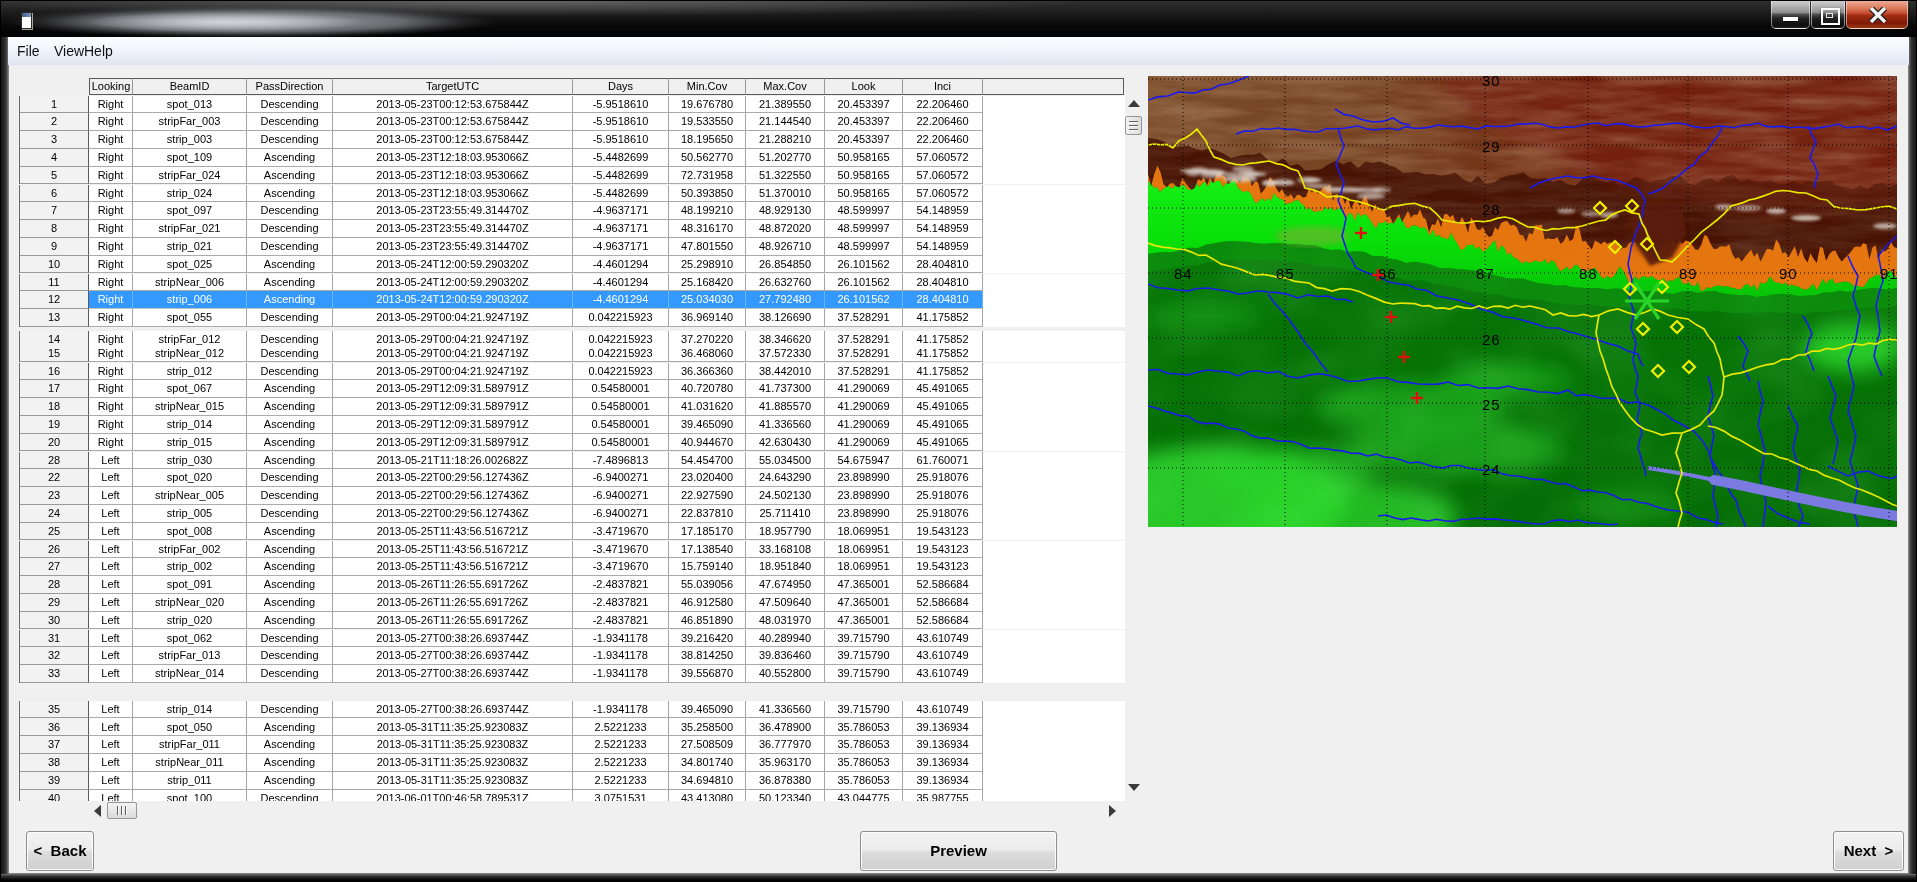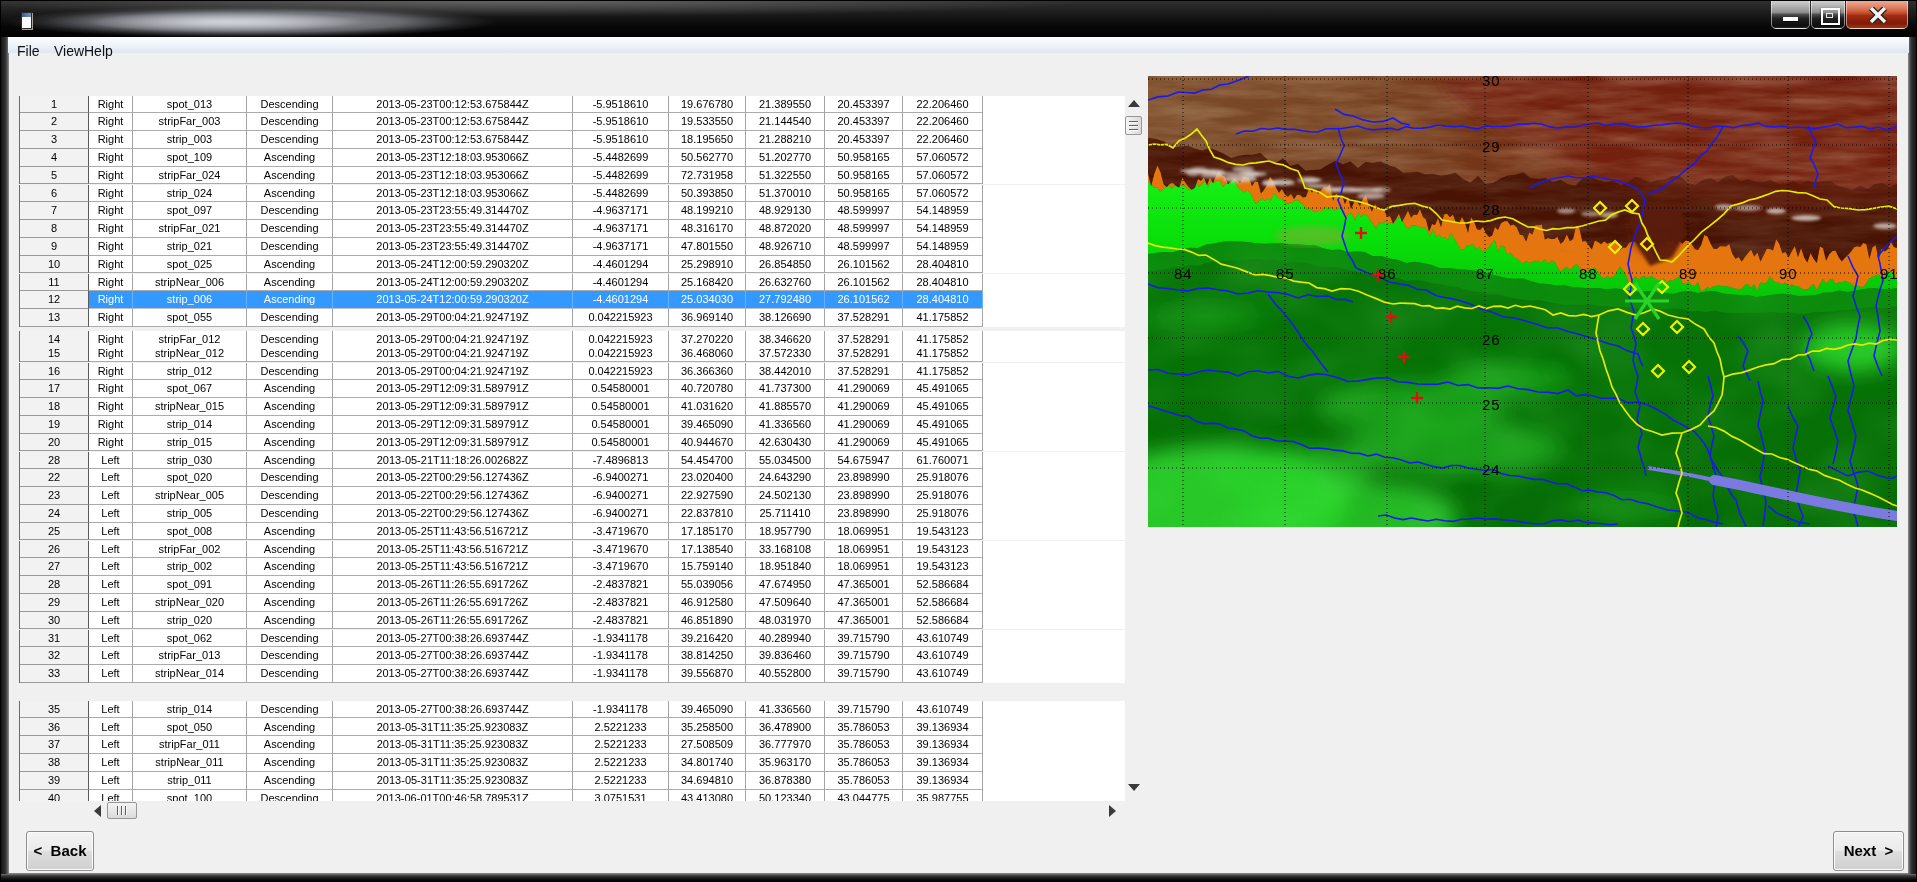--- a/index.html
+++ b/index.html
@@ -36,21 +36,21 @@
 
 #fleft { position:absolute; left:1px; top:37px; width:7px; height:837px;
   background:linear-gradient(90deg,#161616,#2e2e2e 60%,#555 90%,#777); }
 #fright { position:absolute; left:1909px; top:37px; width:7px; height:837px;
   background:linear-gradient(270deg,#161616,#2e2e2e 60%,#555 90%,#777); }
 #fbot { position:absolute; left:1px; top:874px; width:1915px; height:7px;
   background:linear-gradient(180deg,#777,#3a3a3a 25%,#101010 70%,#000); }
 #client { position:absolute; left:8px; top:37px; width:1901px; height:837px;
   background:#f0f0f0; border:1px solid #7f7f7f; }
 
-#menubar { position:absolute; left:8px; top:37px; width:1901px; height:16px;
+#menubar { position:absolute; left:8px; top:37px; width:1901px; height:28px;
   background:linear-gradient(180deg,#fcfdff 0%,#f2f5fb 40%,#dfe5f2 100%); }
 .mitem { position:absolute; top:6px; font-size:14px; color:#111; }
 
 #grid { position:absolute; left:19px; top:78px; width:1106px; height:723px;
   overflow:hidden; font-size:11px; color:#000; }
 .hrow { position:absolute; left:0; top:0; height:17px; display:flex; }
 .hcorner { height:17px; background:#f0f0f0; }
 .hcell { height:17px; background:#f0f0f0; border-top:1px solid #5a5a5a;
   border-bottom:1px solid #5a5a5a; border-right:1px solid #989898;
   text-align:center; line-height:15px; }
@@ -99,20 +99,33 @@
         <path d="M2,1 L9,8 M16,1 L9,8 M2,15 L9,8 M16,15 L9,8" stroke="#f4f4f4" stroke-width="3.4" fill="none"></path>
       </svg>
     </div>
   <div id="client"></div>
   <div id="menubar">
     <span class="mitem" style="left:9px">File</span>
     <span class="mitem" style="left:46px">View</span>
     <span class="mitem" style="left:76px">Help</span>
   </div>
   <div id="grid">
+      <div class="hrow">
+        <div class="hcorner" style="width:70px"></div>
+        <div class="hcell" style="width:44px">Looking</div>
+        <div class="hcell" style="width:114px">BeamID</div>
+        <div class="hcell" style="width:86px">PassDirection</div>
+        <div class="hcell" style="width:240px">TargetUTC</div>
+        <div class="hcell" style="width:96px">Days</div>
+        <div class="hcell" style="width:77px">Min.Cov</div>
+        <div class="hcell" style="width:79px">Max.Cov</div>
+        <div class="hcell" style="width:78px">Look</div>
+        <div class="hcell" style="width:80px">Inci</div>
+        <div class="hcell" style="width:141px;border-right:1px solid #5a5a5a"></div>
+      </div>
       <div class="drow" style="top:17.5px">
         <div class="rhd">1</div>
         <div class="c" style="width:44px">Right</div>
         <div class="c" style="width:114px">spot_013</div>
         <div class="c" style="width:86px">Descending</div>
         <div class="c" style="width:240px">2013-05-23T00:12:53.675844Z</div>
         <div class="c" style="width:96px">-5.9518610</div>
         <div class="c" style="width:77px">19.676780</div>
         <div class="c" style="width:79px">21.389550</div>
         <div class="c" style="width:78px">20.453397</div>
@@ -647,20 +660,21 @@
     <div class="thumb">
         <i style="left:9px"></i>
         <i style="left:13px"></i>
         <i style="left:17px"></i>
       </div>
     <svg class="arrow" style="left:1019px;top:3px" width="7" height="12">
         <path d="M7,6 L0,0 L0,12 Z" fill="#3a3a3a"></path>
       </svg>
   </div>
   <div class="btn" id="bback">&lt;&nbsp;&nbsp;Back</div>
+  <div class="btn" id="bprev">Preview</div>
   <div class="btn" id="bnext">Next&nbsp;&nbsp;&gt;</div>
   <svg id="map" width="749" height="451" viewBox="0 0 749 451">
       <defs>
         <linearGradient id="plains" x1="0" y1="0" x2="0" y2="1">
           <stop offset="0" stop-color="#098209"></stop>
           <stop offset="0.5" stop-color="#077407"></stop>
           <stop offset="1" stop-color="#066d06"></stop>
         </linearGradient>
         <linearGradient id="bgrad" x1="0" y1="0" x2="0" y2="1">
           <stop offset="0" stop-color="#15f015"></stop>

